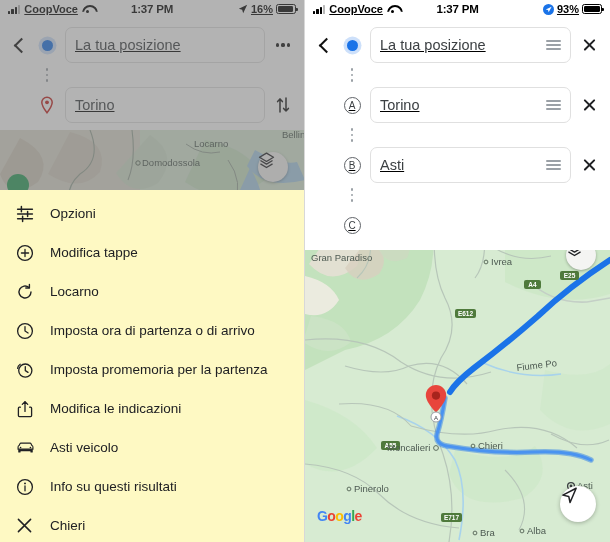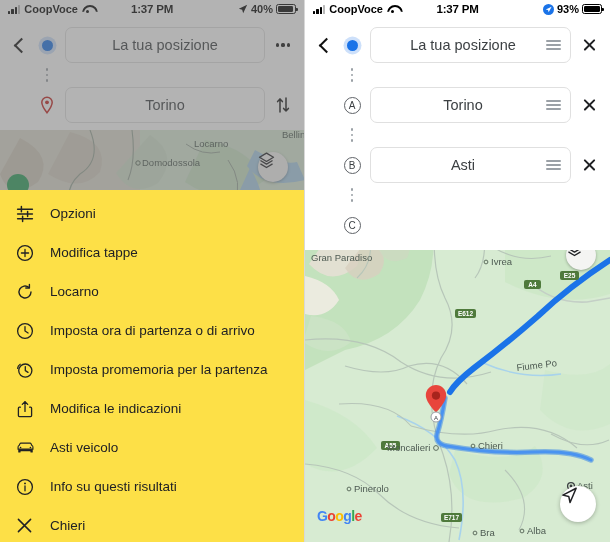--- a/index.html
+++ b/index.html
@@ -2,21 +2,21 @@
 <html><head>
 <meta charset="utf-8">
 <style>
   * { box-sizing: border-box; margin: 0; padding: 0; }
   html, body {
     width: 610px; height: 542px;
     font-family: "Liberation Sans", sans-serif;
     background: #ffffff;
     overflow: hidden;
   }
-  .screens { display: flex; width: 610px; height: 542px; }
+  .screens { display: flex; width: 610px; height: 542px; text-decoration: underline; }
   .screen { width: 305px; height: 542px; position: relative; overflow: hidden; background:#fff; }
   .screen.left { border-right: 1px solid #d8d8d8; }
 
   
   .statusbar {
     height: 18px; display: flex; align-items: center;
     padding: 0 8px; font-size: 11px; font-weight: bold; color: #000;
     position: relative; z-index: 5; background: #fff;
   }
   .sb-left { display: flex; align-items: center; gap: 4px; flex: 1; }
@@ -57,21 +57,21 @@
     width: 17px; height: 17px; border-radius: 50%;
     border: 1.2px solid #5f6368; color: #3c4043;
     font-size: 10px; display:flex; align-items:center; justify-content:center;
     font-family: "Liberation Sans", sans-serif;
   }
   .field {
     flex: 1; height: 36px; border: 1px solid #e0e0e0; border-radius: 7px;
     display: flex; align-items: center; padding: 0 9px; margin: 0 5px;
     font-size: 14.5px; color: #3c4043; background: #fff;
   }
-  .field .val { flex: 1; white-space: nowrap; overflow: hidden; text-overflow: ellipsis; text-align: center; }
+  .field .val { flex: 1; white-space: nowrap; overflow: hidden; text-overflow: ellipsis; }
   .field .val.placeholder { color: #9aa0a6; }
   .drag-handle { width: 15px; display:flex; flex-direction: column; gap: 2.2px; flex: 0 0 15px; }
   .drag-handle span { display:block; height: 1.6px; background: #9aa0a6; border-radius: 1px; }
   .tail-btn { flex: 0 0 26px; display:flex; align-items:center; justify-content:center; }
   .dots3 { display:flex; gap: 2.6px; }
   .dots3 i { width: 3.2px; height: 3.2px; border-radius:50%; background:#111; display:block; }
   .swap-ico { width: 14px; height: 18px; }
   .close-x { width: 15px; height: 15px; position: relative; }
   .close-x::before, .close-x::after {
     content:""; position:absolute; left:0; top:6.5px; width:15px; height:1.9px; background:#202124; border-radius:1px;
@@ -114,21 +114,21 @@
   .gmark span:nth-child(5){color:#34A853}
   .gmark span:nth-child(6){color:#EA4335}
 
   
   .dim-overlay {
     position: absolute; left:0; top:0; right:0; bottom:0;
     background: rgba(110,110,110,0.52); z-index: 8;
   }
   .sheet {
     position: absolute; left: 0; right: 0; bottom: 0; top: 190px;
-    background: #fde047; z-index: 9; padding: 4px 0;
+    background: #fef9c3; z-index: 9; padding: 4px 0;
   }
   .sheet-item { display:flex; align-items:center; height: 39px; padding: 0 16px; }
   .sheet-ico { flex: 0 0 34px; display:flex; align-items:center; }
   .sheet-label { font-size: 13.5px; color: #202124; }
 
   
   .totalbar {
     height: 30px; display:flex; align-items:center; justify-content: space-between;
     padding: 0 14px; font-size: 12.5px; color: #202124; background:#fff;
     border-bottom: 1px solid #e6e6e6;
@@ -155,21 +155,21 @@
             <i></i>
           </div>
         <span class="carrier">CoopVoce</span>
         <span class="wifi"></span>
       </div>
       <div class="sb-center">1:37 PM</div>
       <div class="sb-right">
         <svg class="loc-arrow" viewBox="0 0 12 12">
           <path d="M11 1 L1 5.6 L5 6.8 L6.2 11 Z" fill="#000"></path>
         </svg>
-        <span class="pct">40%</span>
+        <span class="pct">16%</span>
         <span class="battery">
             <i style="width:15px"></i>
           </span>
       </div>
     </div>
 
     <div class="route-header">
       <div class="route-row">
         <div class="back-btn">
             <span class="back-chevron"></span>

